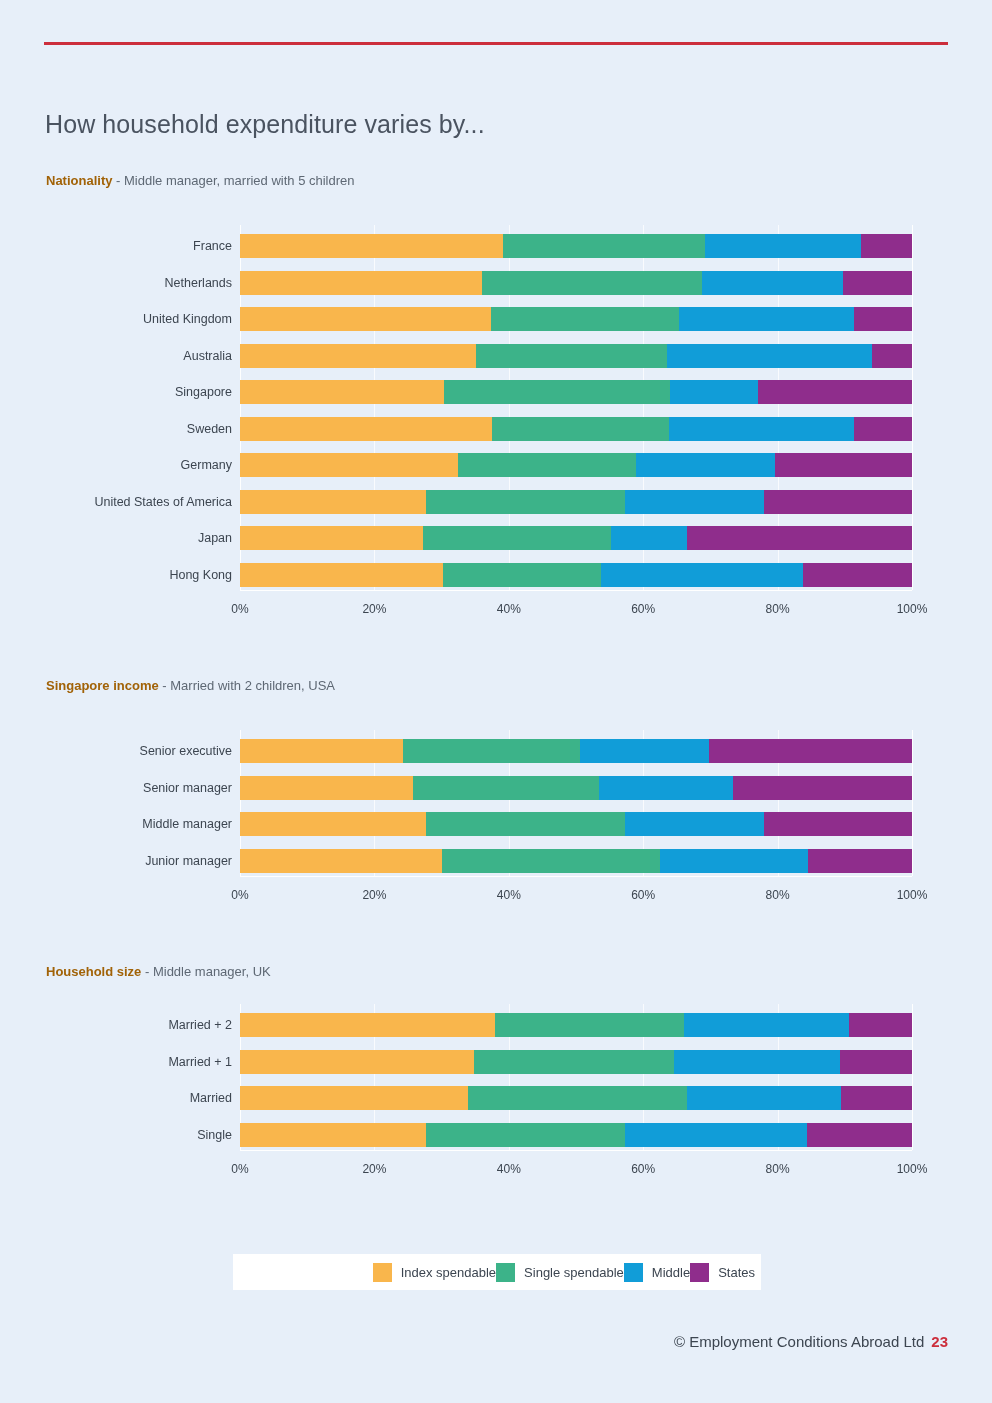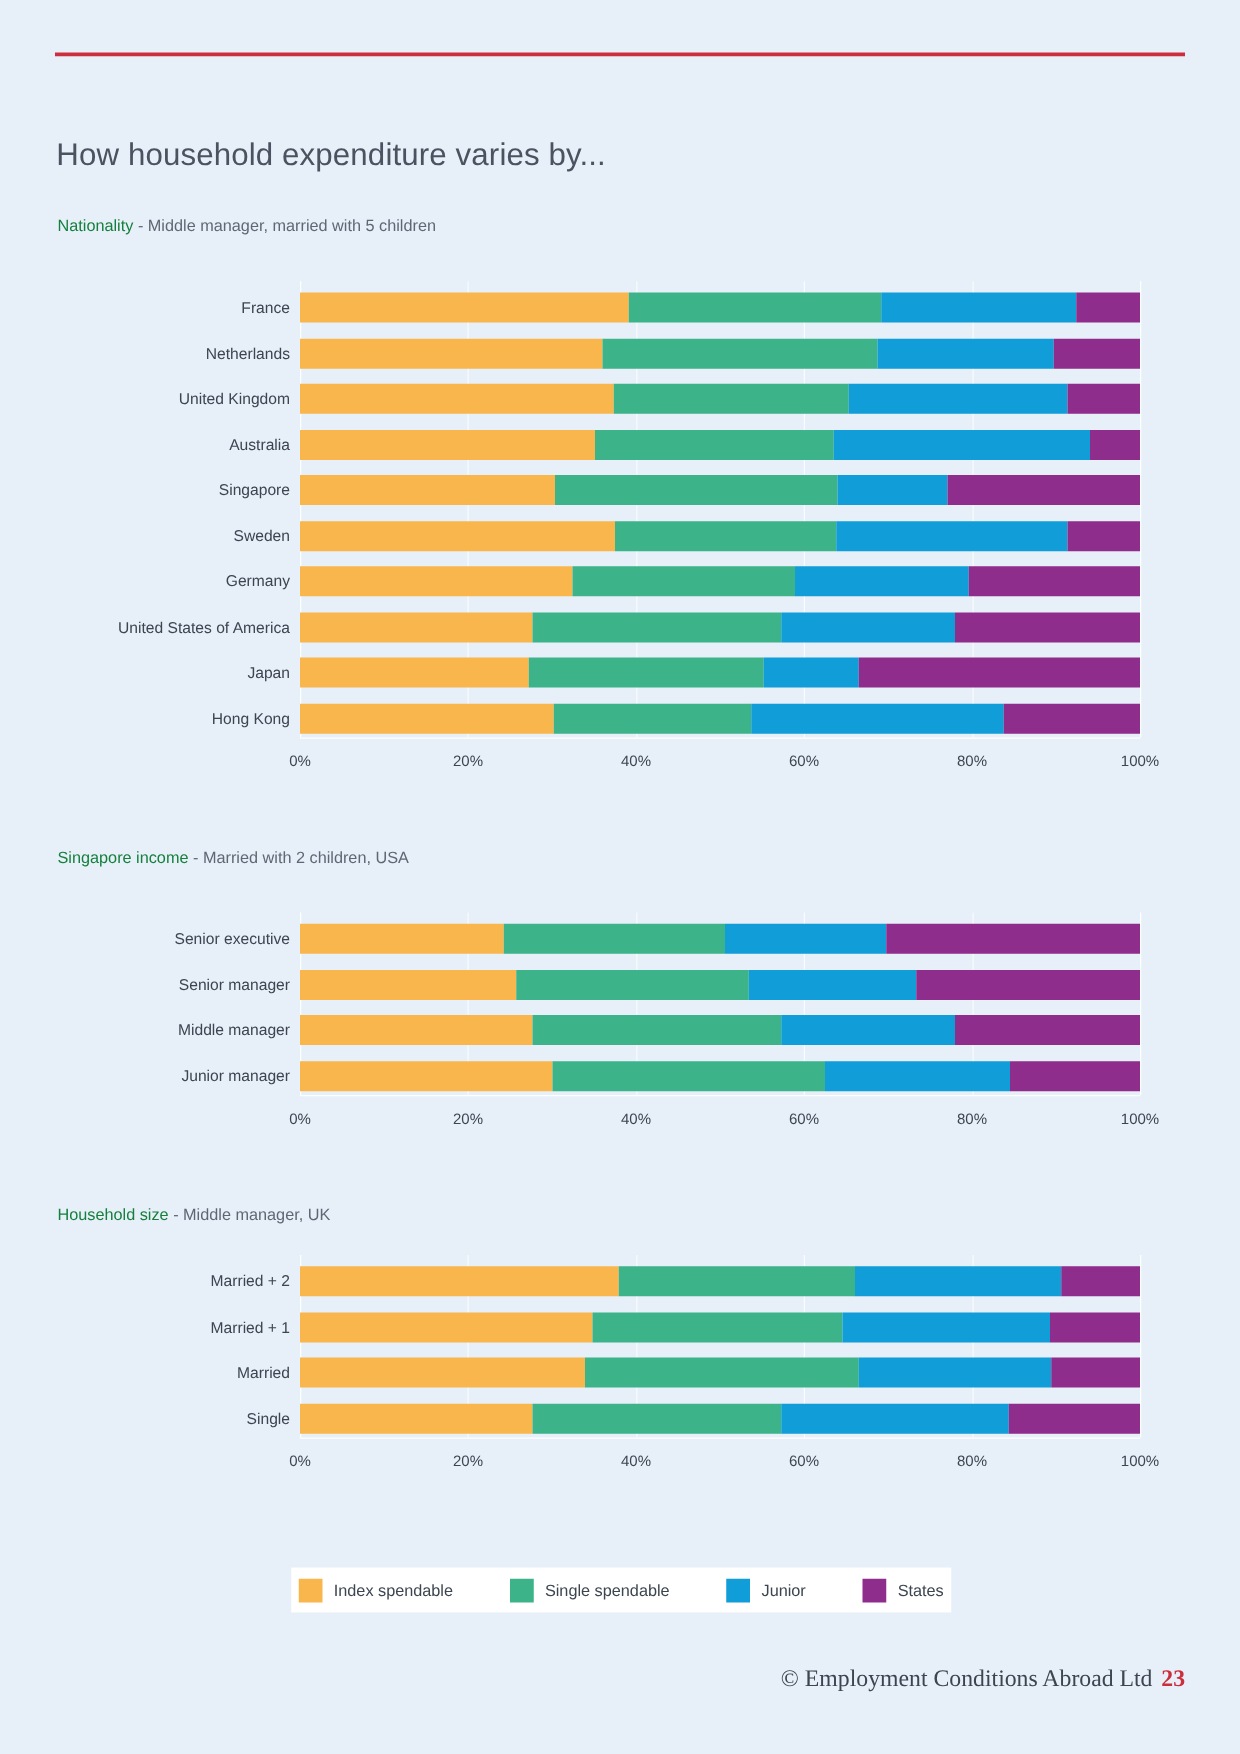--- a/index.html
+++ b/index.html
@@ -44,22 +44,22 @@
     width: 992px;
   }
   .section-heading {
     position: absolute;
     left: 46px;
     font-size: 13px;
     white-space: nowrap;
     line-height: 16px;
   }
   .section-heading .strong {
-    font-weight: normal;
-    color: #15803d;
+    font-weight: bold;
+    color: #a16207;
   }
   .section-heading .sub {
     font-weight: 400;
     color: #5e6874;
   }
 
   .chart {
     position: absolute;
     left: 240px;
     width: 672px;
@@ -115,21 +115,21 @@
 
   .legend {
     position: absolute;
     left: 233px;
     top: 1254px;
     width: 528px;
     height: 36px;
     background: #ffffff;
     display: flex;
     align-items: center;
-    justify-content: space-between;
+    justify-content: flex-end;
     padding: 0 6px;
     box-sizing: border-box;
   }
   .legend-item {
     display: flex;
     align-items: center;
     gap: 9px;
   }
   .legend-swatch {
     width: 19px;
@@ -139,24 +139,23 @@
   .legend-label {
     font-size: 13px;
     color: #3c4550;
     white-space: nowrap;
   }
 
   .footer {
     position: absolute;
     right: 44px;
     top: 1333px;
-    font-size: 19px;
+    font-size: 15px;
     color: #3c4550;
     white-space: nowrap;
-    font-family: Liberation Serif, serif;
   }
   .footer .pagenum {
     color: #cc2e3c;
     font-weight: bold;
     margin-left: 7px;
   }
 </style>
 </head>
 <body>
 
@@ -410,21 +409,21 @@
       <div class="legend-item">
         <span class="legend-swatch" style="background: rgb(249, 182, 76);"></span>
         <span class="legend-label">Index spendable</span>
       </div>
       <div class="legend-item">
         <span class="legend-swatch" style="background: rgb(60, 179, 137);"></span>
         <span class="legend-label">Single spendable</span>
       </div>
       <div class="legend-item">
         <span class="legend-swatch" style="background: rgb(17, 157, 216);"></span>
-        <span class="legend-label">Junior</span>
+        <span class="legend-label">Middle</span>
       </div>
       <div class="legend-item">
         <span class="legend-swatch" style="background: rgb(143, 45, 140);"></span>
         <span class="legend-label">States</span>
       </div>
     </div>
 
   <div class="footer">
     <span>© Employment Conditions Abroad Ltd</span><span class="pagenum">23</span>
   </div>

